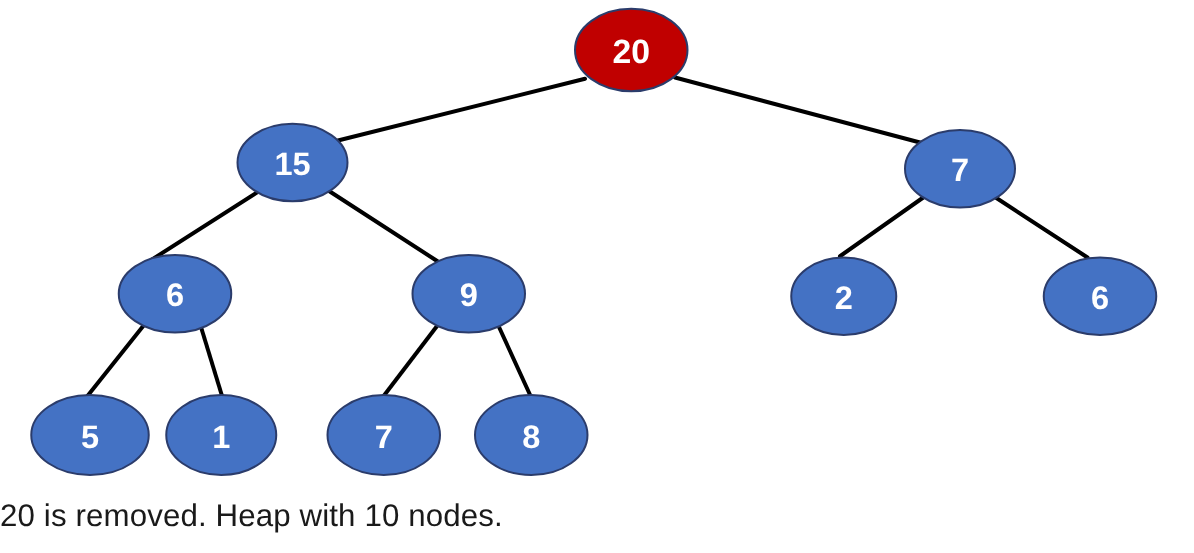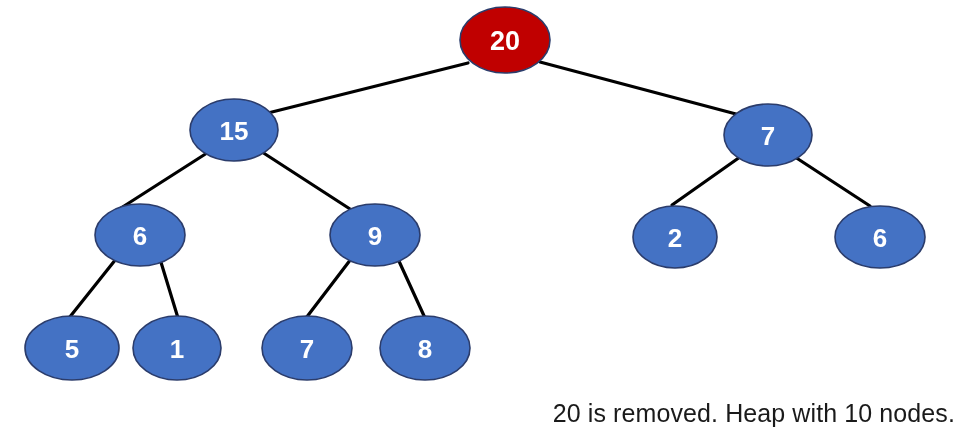--- a/index.html
+++ b/index.html
@@ -50,21 +50,21 @@
     font-family: "Liberation Sans", sans-serif;
     font-weight: bold;
     text-anchor: middle;
     dominant-baseline: central;
   }
   .caption-text {
     position: absolute;
     left: 0;
     top: 399px;
     width: 955px;
-    text-align: right;
+    text-align: left;
     font-family: "Liberation Sans", sans-serif;
     font-size: 25px;
     color: #1A1A1A;
     white-space: nowrap;
     letter-spacing: 0.1px;
   }
 </style>
 </head>
 <body>
 

